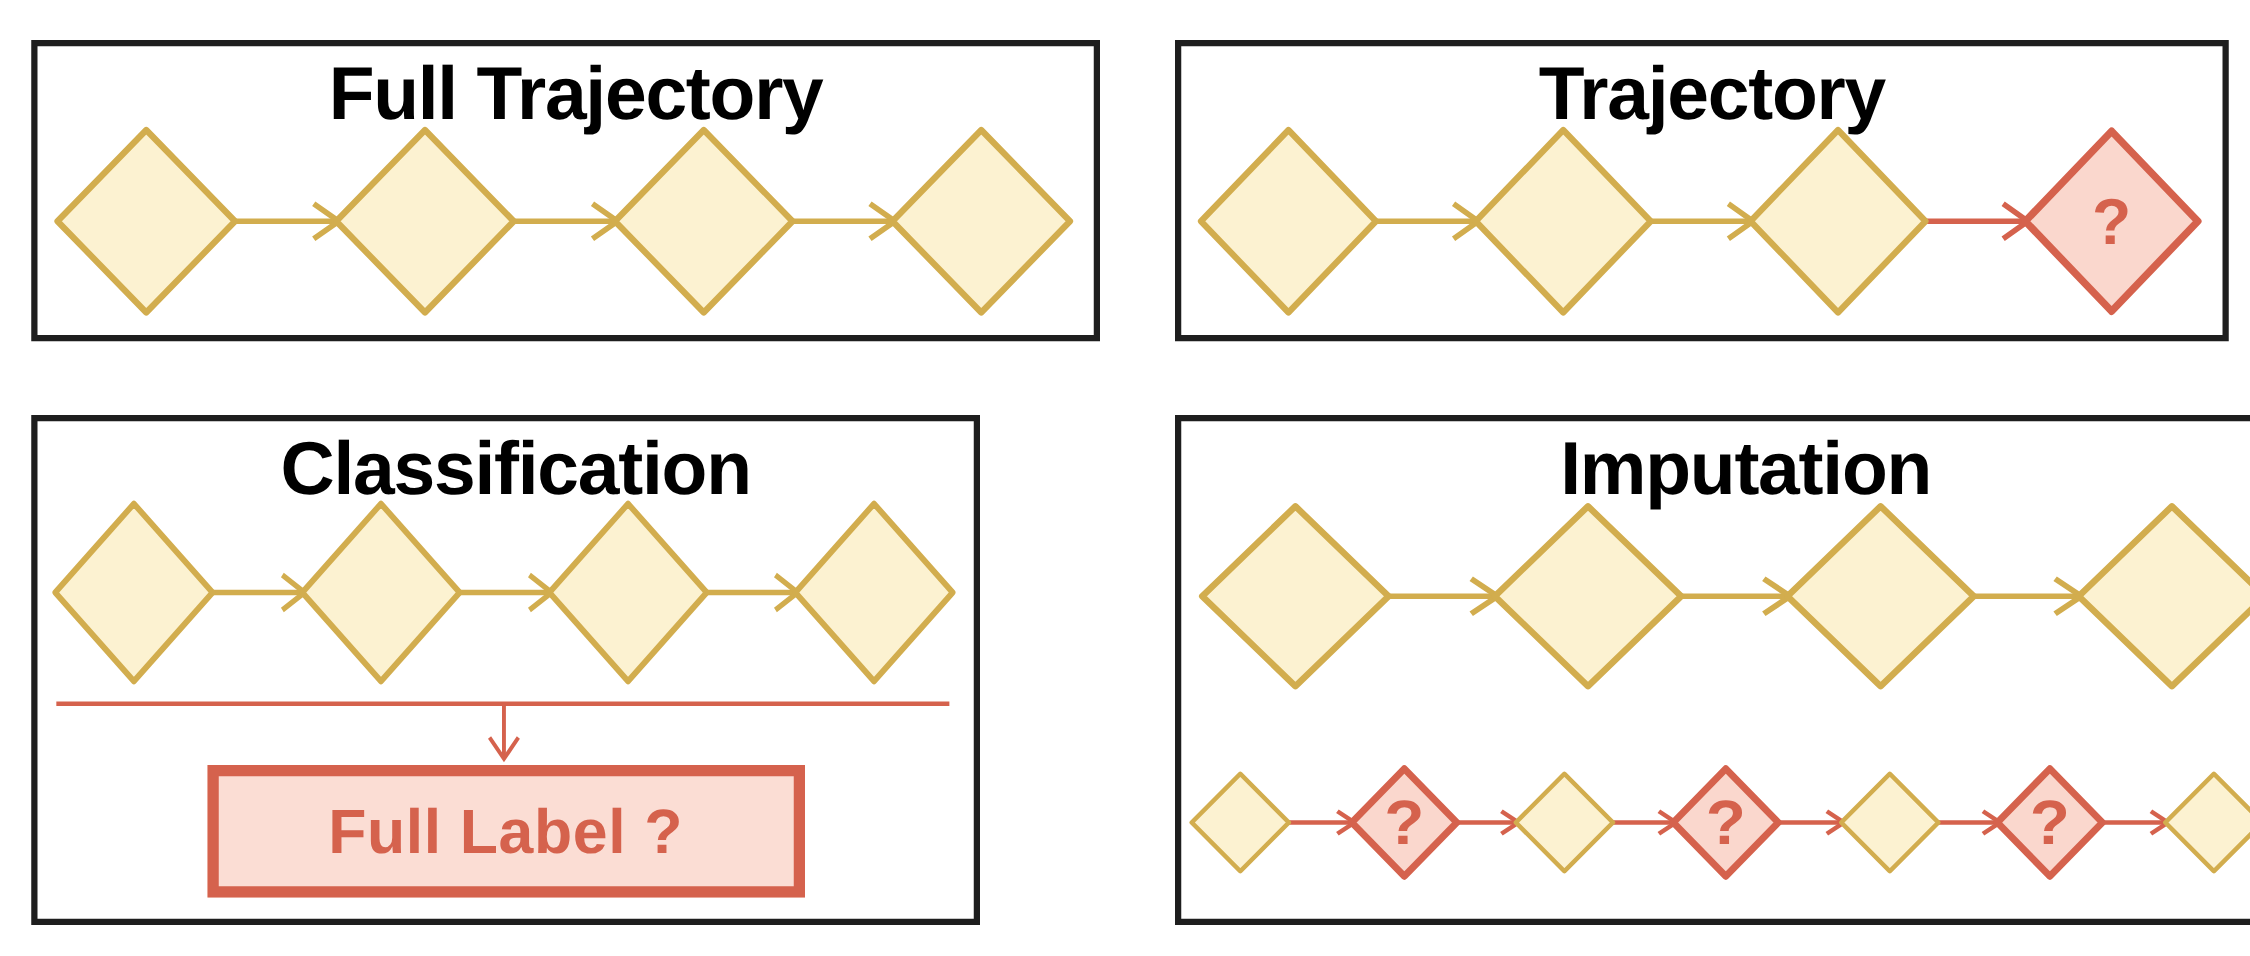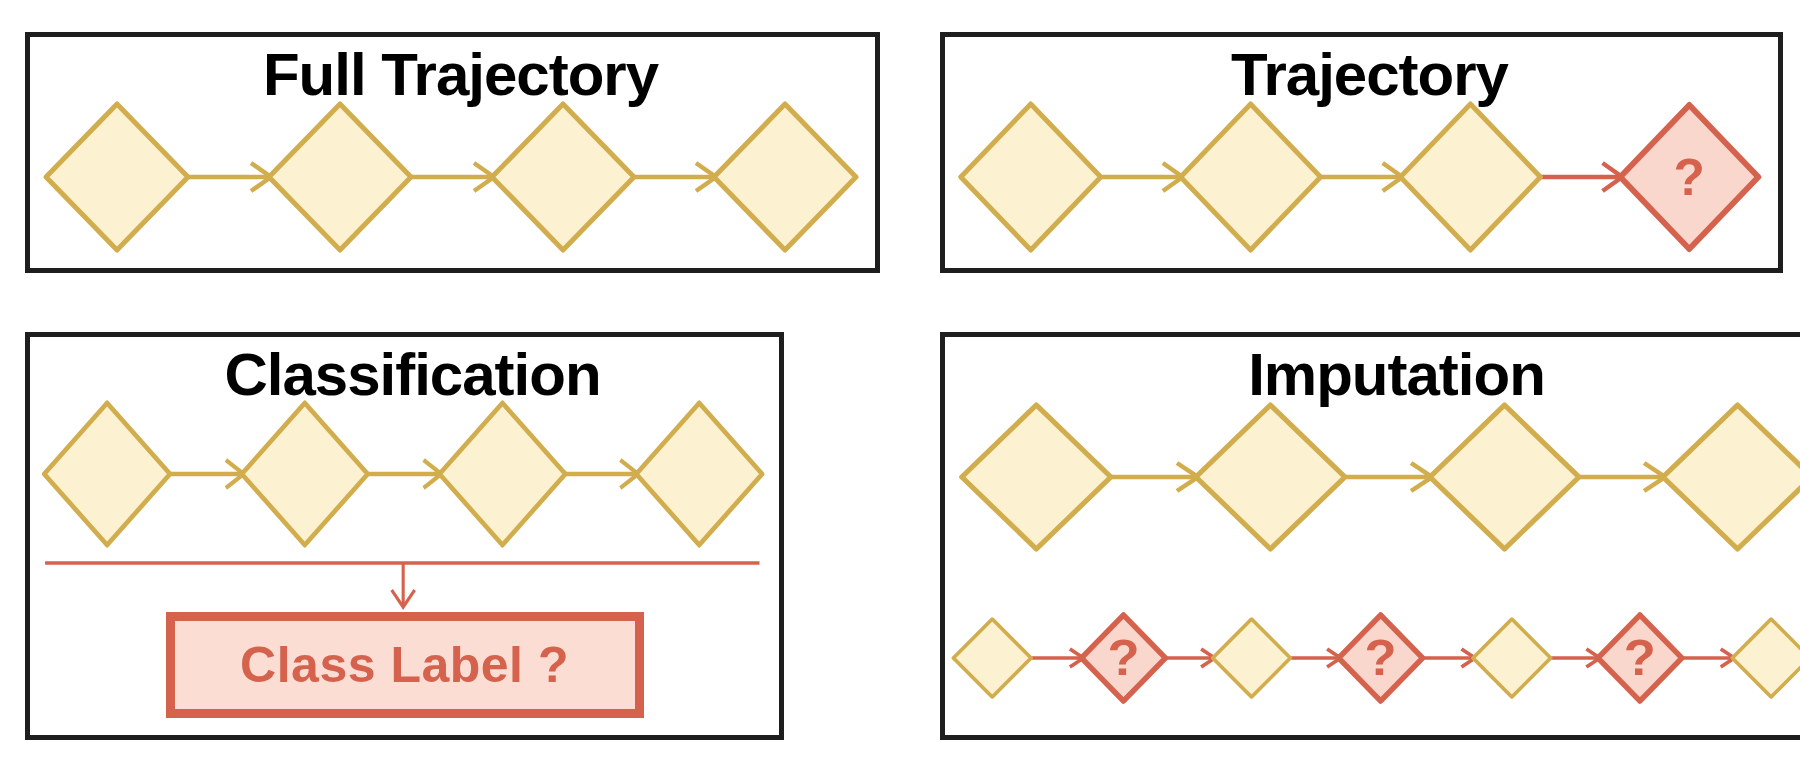--- a/index.html
+++ b/index.html
@@ -91,21 +91,21 @@
         <polyline points="666,123 686,137 666,151" fill="none" stroke="#d2ad4e" stroke-width="4.5"></polyline>
         <polygon points="87,66 158,137 87,208 16,137" fill="#fcf2d1" stroke="#d2ad4e" stroke-width="5" stroke-linejoin="round"></polygon>
         <polygon points="310,66 381,137 310,208 239,137" fill="#fcf2d1" stroke="#d2ad4e" stroke-width="5" stroke-linejoin="round"></polygon>
         <polygon points="533,66 604,137 533,208 462,137" fill="#fcf2d1" stroke="#d2ad4e" stroke-width="5" stroke-linejoin="round"></polygon>
         <polygon points="755,66 826,137 755,208 684,137" fill="#fcf2d1" stroke="#d2ad4e" stroke-width="5" stroke-linejoin="round"></polygon>
         <line x1="17" y1="226" x2="823" y2="226" stroke="#d5624d" stroke-width="3.5"></line>
         <line x1="421" y1="226" x2="421" y2="269" stroke="#d5624d" stroke-width="3.5"></line>
         <polyline points="408,253 421,270 434,253" fill="none" stroke="#d5624d" stroke-width="3.5"></polyline>
       </svg>
     <div class="class-label-box">
-      <span class="class-label-text">Class Label ?</span>
+      <span class="class-label-text">Full Label ?</span>
     </div>
   </section>
 
   <section class="panel" id="panel-imputation">
     <h2 class="panel-title">Imputation</h2>
     <svg id="svg-imputation" class="panel-svg" viewBox="0 0 845 398" preserveAspectRatio="none">
         <line x1="158" y1="140" x2="241" y2="140" stroke="#d2ad4e" stroke-width="4.5"></line>
         <polyline points="221,126 241,140 221,154" fill="none" stroke="#d2ad4e" stroke-width="4.5"></polyline>
         <line x1="381" y1="140" x2="464" y2="140" stroke="#d2ad4e" stroke-width="4.5"></line>
         <polyline points="444,126 464,140 444,154" fill="none" stroke="#d2ad4e" stroke-width="4.5"></polyline>

